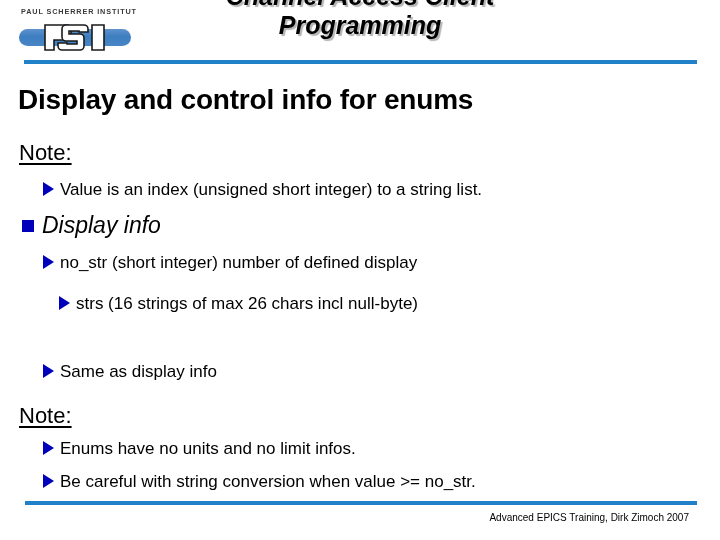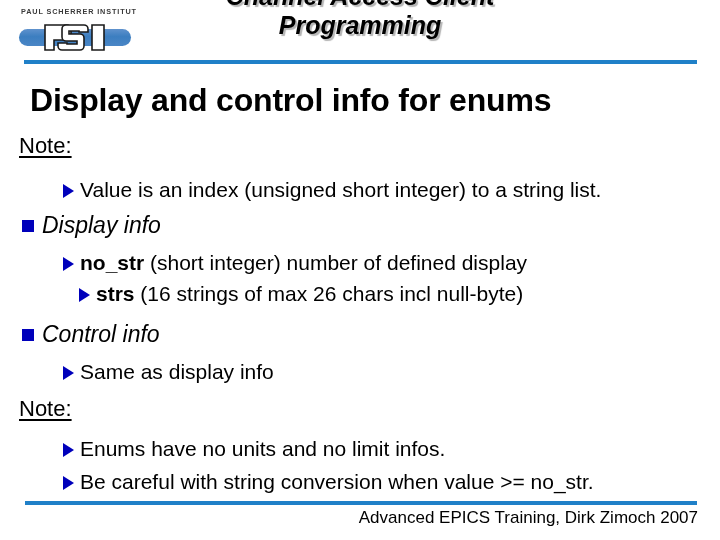--- a/index.html
+++ b/index.html
@@ -111,36 +111,36 @@
     width: 672px;
     height: 4px;
     background: #2080c8;
   }
 
   
   .heading {
     position: absolute;
     left: 18px;
     top: 84px;
-    font-size: 32px;
+    font-size: 28px;
     font-weight: bold;
     letter-spacing: -0.2px;
     line-height: 32px;
     white-space: nowrap;
-    margin-left: 12px;
   }
 
   .note {
     position: absolute;
     left: 19px;
     font-size: 22px;
     line-height: 26px;
     text-decoration: underline;
     text-underline-offset: 3px;
     white-space: nowrap;
+    margin-top: 7px;
   }
   .note-1 { top: 133px; }
   .note-2 { top: 396px; }
 
   .l1 {
     position: absolute;
     left: 22px;
     font-size: 23px;
     line-height: 27px;
     white-space: nowrap;
@@ -153,49 +153,48 @@
     background: #0000bb;
     margin-right: 8px;
     vertical-align: 1px;
   }
   .l1-display { top: 212px; }
   .l1-control { top: 321px; }
 
   .l2 {
     position: absolute;
     left: 43px;
-    font-size: 21px;
+    font-size: 17px;
     line-height: 23px;
     white-space: nowrap;
-    margin-left: 20px;
   }
   .l2 .tri {
     display: inline-block;
     width: 0;
     height: 0;
     border-left: 11px solid #0000bb;
     border-top: 7px solid transparent;
     border-bottom: 7px solid transparent;
     margin-right: 6px;
     vertical-align: -1px;
   }
-  .l2 b { font-weight: bold; }
+  .l2 b { font-weight: normal; }
 
   .l2-value   { top: 178px; }
   .l2-nostr   { top: 251px; }
-  .l2-strs    { top: 282px; padding-left: 16px; }
+  .l2-strs    { top: 292px; padding-left: 16px; }
   .l2-same    { top: 360px; }
   .l2-enums   { top: 437px; }
   .l2-careful { top: 470px; }
 
   .footer {
     position: absolute;
-    right: 22px;
+    right: 31px;
     top: 511px;
-    font-size: 17px;
+    font-size: 10px;
     line-height: 14px;
     white-space: nowrap;
   }
 </style>
 </head>
 <body>
 
 <div class="slide">
 
   <div class="header">
@@ -235,23 +234,20 @@
   </div>
 
   <div class="l2 l2-nostr">
     <span class="tri"></span><b>no_str</b><span> (short integer) number of defined display</span>
   </div>
 
   <div class="l2 l2-strs">
     <span class="tri"></span><b>strs</b><span> (16 strings of max 26 chars incl null-byte)</span>
   </div>
 
-  <div class="l1 l1-control">
-    <span class="bullet"></span><span>Control info</span>
-  </div>
 
   <div class="l2 l2-same">
     <span class="tri"></span><span>Same as display info</span>
   </div>
 
   <div class="note note-2">Note:</div>
 
   <div class="l2 l2-careful">
     <span class="tri"></span><span>Be careful with string conversion when value &gt;= no_str.</span>
   </div>

